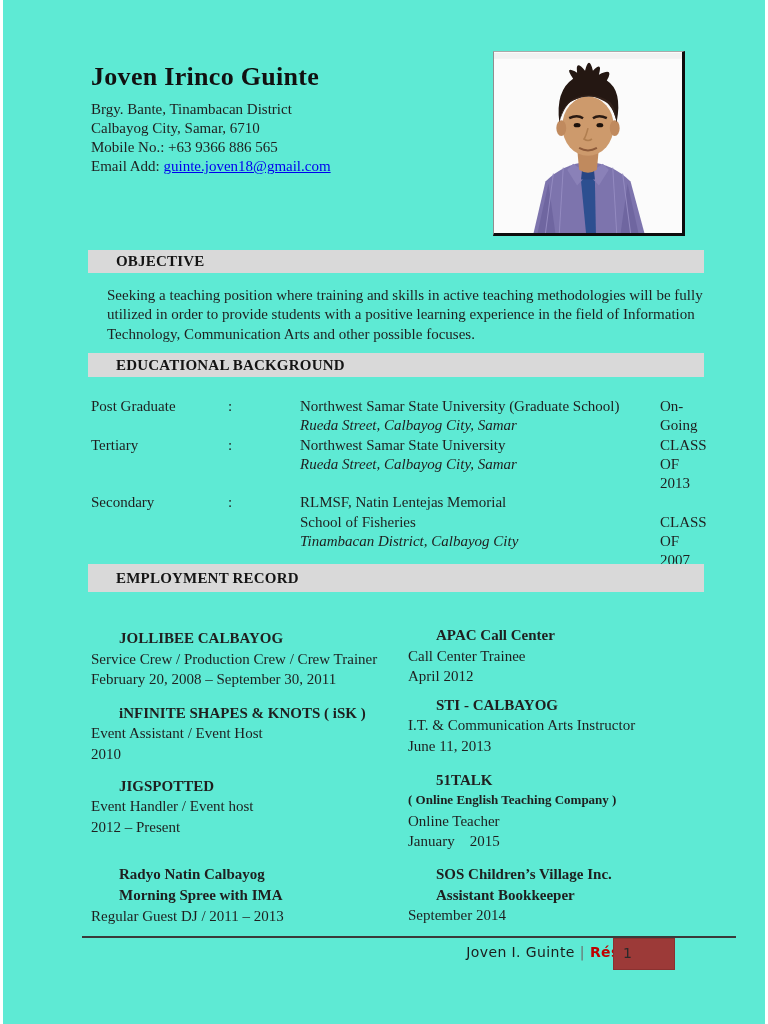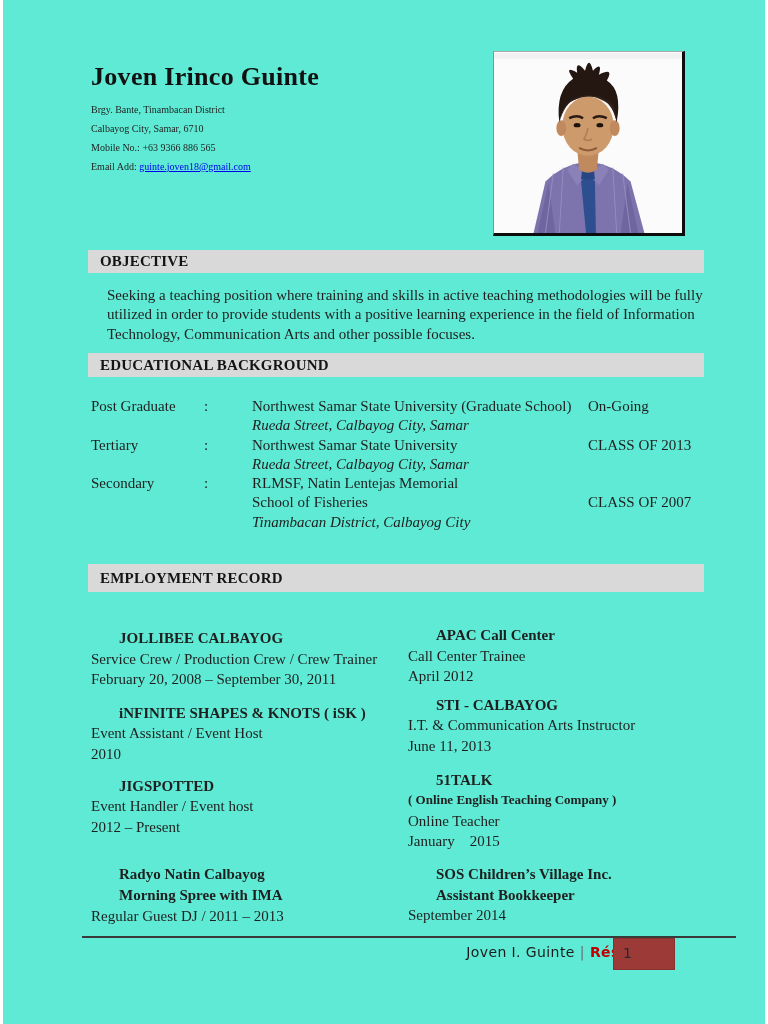--- a/index.html
+++ b/index.html
@@ -6,48 +6,48 @@
   html,body { background:#ffffff; }
   .page {
     position:relative; width:762px; height:1024px; margin:0 auto;
     background:#5eead4; overflow:hidden;
     font-family:"Liberation Serif", serif; color:#1f1f1f;
   }
 
   
   .header { position:absolute; left:88px; top:62px; }
   .name { font-size:26px; font-weight:bold; color:#111; letter-spacing:0.3px; margin-bottom:8px; }
-  .contact-line { font-size:10px; line-height:19px;font-family:Liberation Serif, serif; }
+  .contact-line { font-size:15px; line-height:19px;font-family:Liberation Serif, serif; }
   .email-link { color:#0000ee; text-decoration:underline; cursor:pointer; }
 
   
   .photo-frame {
     position:absolute; left:490px; top:51px; width:192px; height:185px;
     background:#fcfcfc;
     border-top:1px solid #a9a9a9; border-left:1px solid #8f8f8f;
     border-right:3px solid #0d0d0d; border-bottom:3px solid #0d0d0d;
   }
   .photo-frame svg { display:block; width:100%; height:100%; }
 
   
   .section-bar {
     position:absolute; left:85px; width:616px; background:#d9d9d9;
-    display:flex; align-items:center; padding-left:12px;
+    display:flex; align-items:center; padding-left:28px;
     font-size:15px; font-weight:bold; color:#141414; letter-spacing:0.2px;
   }
   .bar-objective  { top:250px; height:23px; }
   .bar-education  { top:353px; height:24px; }
   .bar-employment { top:564px; height:28px; }
 
   
   .objective-body { position:absolute; left:104px; top:286px; width:620px; font-size:15px; line-height:19.3px; }
 
   
   .edu-table { position:absolute; left:88px; top:397px; width:612px; font-size:15px; line-height:19.3px; }
-  .edu-row { display:grid; grid-template-columns:113px 48px 336px 1fr; align-items:start; }
+  .edu-row { display:grid; grid-template-columns:113px 48px 336px 1fr; align-items:start;gap:24px; }
   .edu-address { font-style:italic; }
   .edu-status.align-second-line { padding-top:19.3px; }
 
   
   .emp-col { position:absolute; top:618px; font-size:15px; line-height:20.6px; }
   .emp-col-left  { left:88px;  width:312px; }
   .emp-col-right { left:405px; width:300px; }
   .company { font-weight:bold;margin-left:28px; }
   .company-note { font-weight:bold; font-size:13px; }
   .role-line, .date-line { white-space:pre-wrap; }

